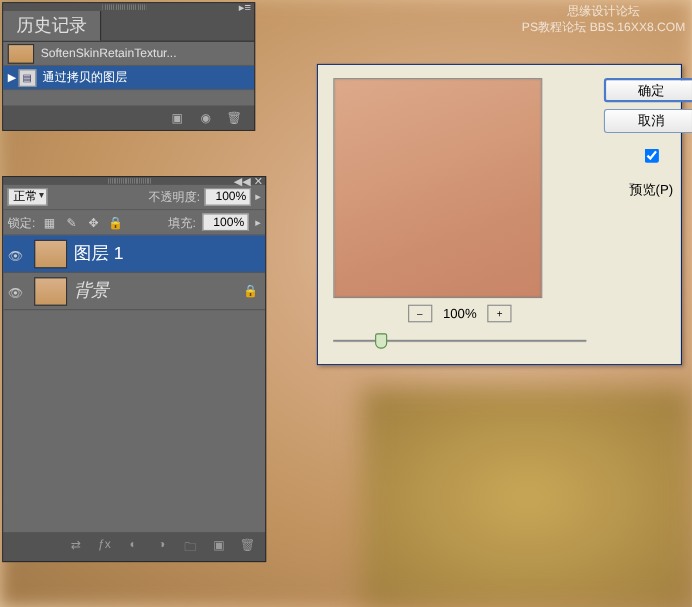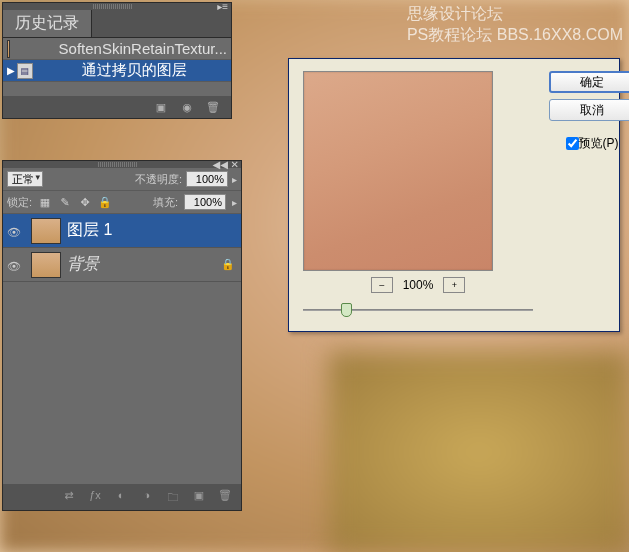--- a/index.html
+++ b/index.html
@@ -19,21 +19,21 @@
 .panel-titlebar { background: #535353; display: flex; align-items: center; height: 7px; }
 .panel-titlebar .grip { width: 40px; height: 5px; background: repeating-linear-gradient(90deg, #777 0 1px, transparent 1px 2px); margin-left: 90px; }
 .panel-titlebar .menu-icon { margin-left: auto; margin-right: 3px; color: #ccc; font-size: 10px; }
 .panel-tab-row { background: #535353; display: flex; border-bottom: 1px solid #2a2a2a; }
 .panel-tab { background: #6b6b6b; color: #e0e0e0; padding: 3px 12px; font-size: 16px; border-right: 1px solid #2a2a2a; }
 .history-body { background: #6b6b6b; }
 .history-item { display: flex; align-items: center; height: 22px; padding: 0 4px; border-bottom: 1px solid #5a5a5a; }
 .history-item.sel { background: #2a5a9c; color: #fff; }
 .history-item .thumb { width: 24px; height: 18px; background: linear-gradient(#d4a878, #c8965a); border: 1px solid #333; margin-right: 6px; }
 .history-item .stateicon { width: 16px; height: 16px; background: #d8d8d8; border: 1px solid #888; margin-right: 6px; display: flex; align-items: center; justify-content: center; font-size: 9px; color: #336; }
-.history-item .label { color: #e0e0e0; font-size: 15px; margin-left: 43px; }
+.history-item .label { color: #e0e0e0; font-size: 11px; }
 .history-item.sel .label { color: #fff; }
 .history-item .arrow { color: #fff; margin-right: 2px; font-size: 10px; }
 .history-spacer { background: #6b6b6b; height: 14px; }
 .panel-footer { background: #535353; height: 22px; display: flex; justify-content: flex-end; align-items: center; gap: 10px; padding-right: 10px; }
 .panel-footer .ficon { width: 16px; height: 14px; color: #b0b0b0; display: inline-flex; justify-content: center; align-items: center; }
 
 
 .layers-panel { position: absolute; left: 2px; top: 160px; width: 240px; background: #535353; border: 1px solid #2a2a2a; font-size: 11px; }
 .layers-panel .panel-titlebar .grip { margin-left: 95px; }
 .layers-panel .panel-titlebar .close-x { margin-left: auto; margin-right: 2px; color: #ccc; font-size: 10px; }
@@ -73,24 +73,24 @@
 .zoom-btn { width: 22px; height: 16px; border: 1px solid #888; background: #ece9d8; display: flex; align-items: center; justify-content: center; font-size: 9px; }
 .zoom-pct { font-size: 12px; }
 .radius-row { margin-top: 16px; display: flex; align-items: center; gap: 6px; }
 .radius-input { width: 50px; border: 1px solid #7a9ac0; padding: 2px 4px; font-size: 12px; }
 .slider-row { margin-top: 8px; width: 230px; position: relative; height: 18px; }
 .slider-track { position: absolute; top: 8px; left: 0; right: 0; height: 2px; background: #a0a0a0; border-top: 1px solid #888; }
 .slider-thumb { position: absolute; top: 2px; left: 38px; width: 11px; height: 14px; background: #d4e8c4; border: 1px solid #5a8a4a; border-radius: 2px 2px 5px 5px; }
 .btn-col { flex: 0 0 90px; display: flex; flex-direction: column; gap: 6px; align-items: center; }
 .dlg-btn { width: 86px; height: 22px; background: linear-gradient(#fdfdfd, #e8e8e8); border: 1px solid #7a9ac0; border-radius: 3px; font-size: 12px; }
 .dlg-btn.default { border: 2px solid #4a7ac8; }
-.preview-check { display: flex; align-items: center; gap: 0; margin-top: 8px; font-size: 12px; }
+.preview-check { display: flex; align-items: center; gap: 16px; margin-top: 8px; font-size: 12px; flex-direction: column; }
 .preview-check input { width: 13px; height: 13px; }
 
-.watermark { position: absolute; right: 6px; top: 4px; color: rgba(255,255,255,0.7); font-size: 16px; text-align: left; line-height: 1.3; }
+.watermark { position: absolute; right: 6px; top: 4px; color: rgba(255,255,255,0.7); font-size: 11px; text-align: center; line-height: 1.3; }
 </style>
 </head>
 <body>
 
 <div class="bg-blur"></div>
 <div class="bg-hair"></div>
 
 <div class="watermark">
   <div>思缘设计论坛</div>
   <div><span>PS教程论坛</span> <span>BBS.16XX8.COM</span></div>

